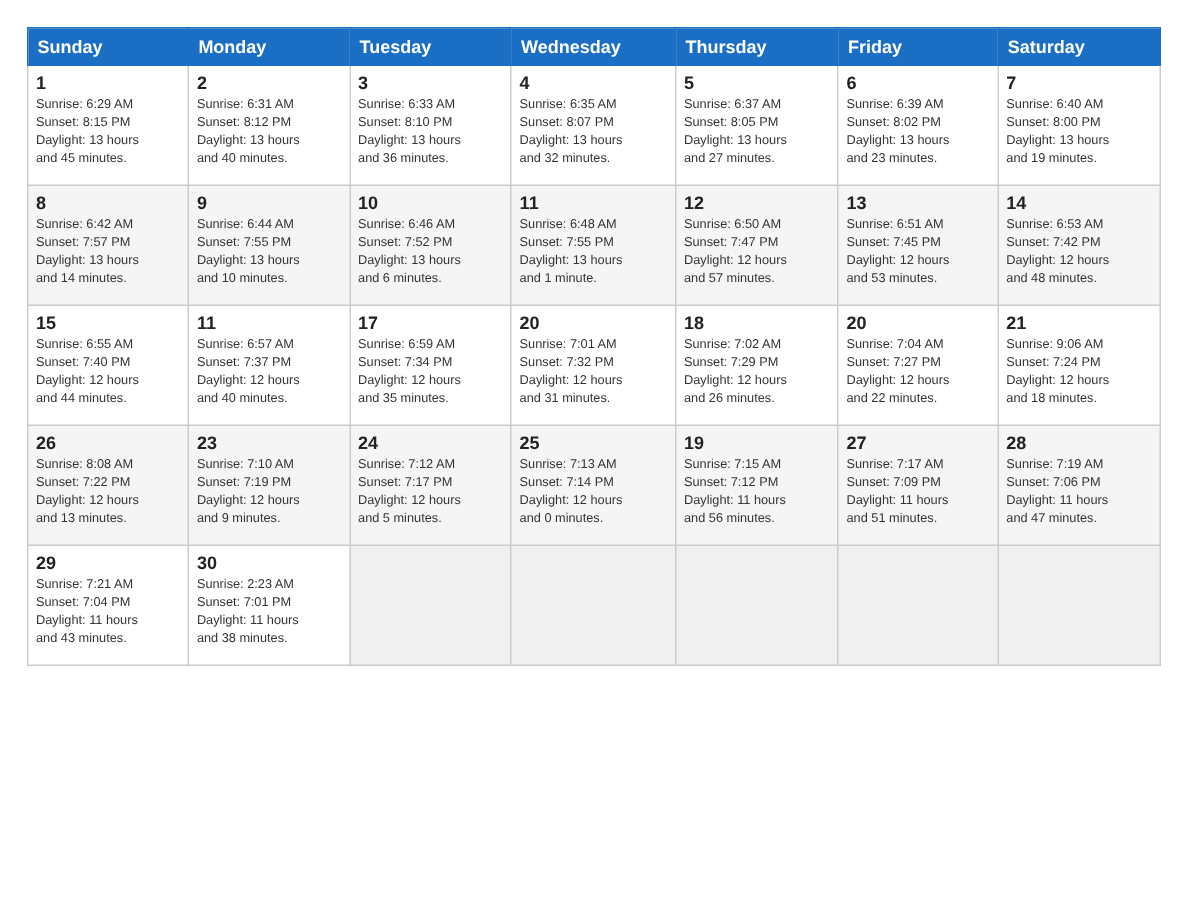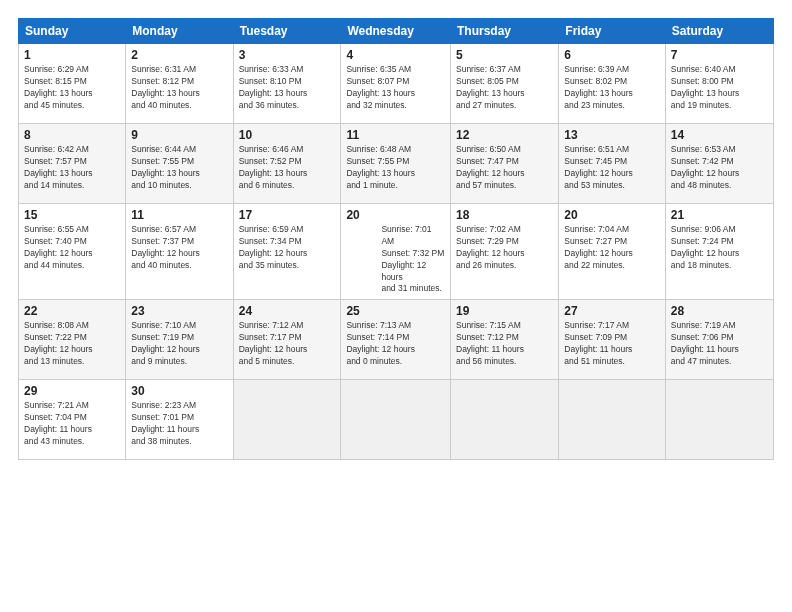--- a/index.html
+++ b/index.html
@@ -233,21 +233,21 @@
           </td>
           <td>
             <span class="day-num">17</span>
             <div class="day-info" style="white-space: pre-line;">Sunrise: 6:59 AM
 Sunset: 7:34 PM
 Daylight: 12 hours
 and 35 minutes.</div>
           </td>
           <td>
             <span class="day-num">20</span>
-            <div class="day-info" style="white-space: pre-line; margin-left: 35px;">Sunrise: 7:01 AM
+            <div class="day-info" style="white-space: pre-line;">Sunrise: 7:01 AM
 Sunset: 7:32 PM
 Daylight: 12 hours
 and 31 minutes.</div>
           </td>
           <td>
             <span class="day-num">18</span>
             <div class="day-info" style="white-space: pre-line;">Sunrise: 7:02 AM
 Sunset: 7:29 PM
 Daylight: 12 hours
 and 26 minutes.</div>
@@ -262,21 +262,21 @@
           <td>
             <span class="day-num">21</span>
             <div class="day-info" style="white-space: pre-line;">Sunrise: 9:06 AM
 Sunset: 7:24 PM
 Daylight: 12 hours
 and 18 minutes.</div>
           </td>
         </tr>
         <tr class="row-shaded">
           <td>
-            <span class="day-num">22</span>
+            <span class="day-num">26</span>
             <div class="day-info" style="white-space: pre-line;">Sunrise: 8:08 AM
 Sunset: 7:22 PM
 Daylight: 12 hours
 and 13 minutes.</div>
           </td>
           <td>
             <span class="day-num">23</span>
             <div class="day-info" style="white-space: pre-line;">Sunrise: 7:10 AM
 Sunset: 7:19 PM
 Daylight: 12 hours

